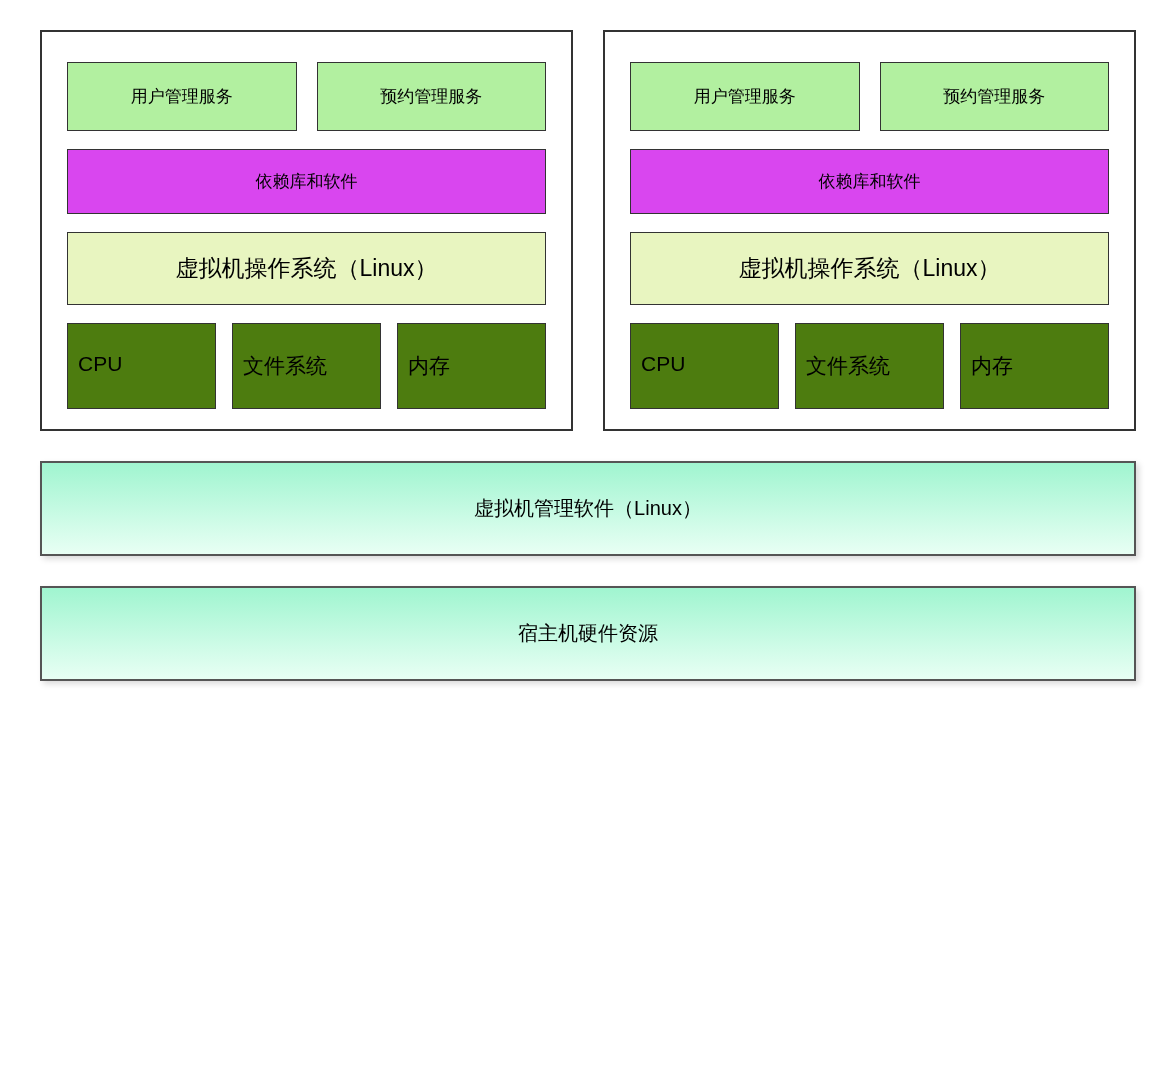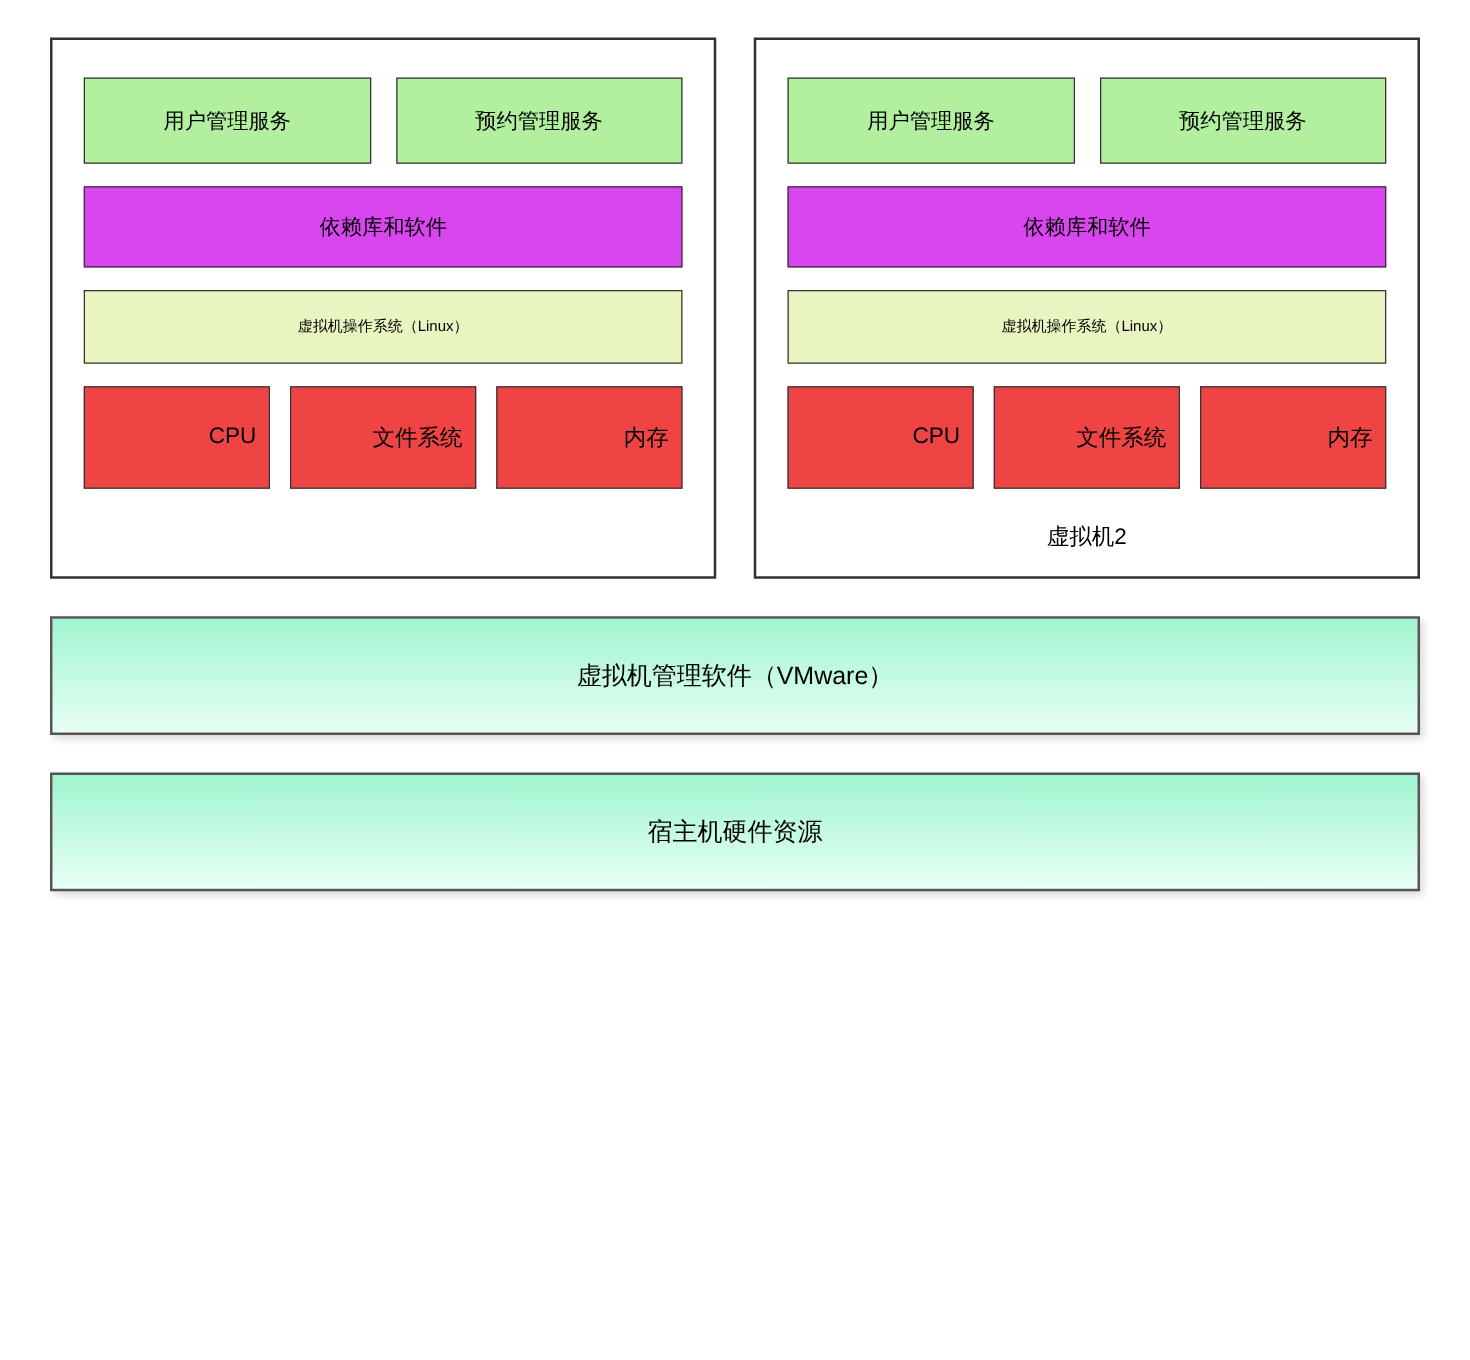--- a/index.html
+++ b/index.html
@@ -74,38 +74,38 @@
       font-size: 17px;
       color: #000;
     }
 
     
     .os-box {
       background: #e8f5c0;
       border: 1.5px solid #333;
       text-align: center;
       padding: 20px 10px;
-      font-size: 12px;
+      font-size: 23px;
       color: #000;
     }
 
     
     .resources-row {
       display: flex;
       flex-direction: row;
       gap: 16px;
     }
 
     .resource-box {
       flex: 1;
-      background: #ef4444;
+      background: #4d7c0f;
       border: 1.5px solid #333;
-      text-align: right;
+      text-align: left;
       padding: 28px 10px;
-      font-size: 18px;
+      font-size: 21px;
       color: #000;
     }
 
     
     .full-bar {
       border: 2px solid #555;
       text-align: center;
       padding: 32px 10px;
       font-size: 20px;
       color: #000;
@@ -167,29 +167,26 @@
         <div class="resource-box">
           <span>CPU</span>
         </div>
         <div class="resource-box">
           <span>文件系统</span>
         </div>
         <div class="resource-box">
           <span>内存</span>
         </div>
       </div>
-      <div class="vm-label">
-        <span>虚拟机2</span>
-      </div>
     </div>
 
   </div>
 
   <div class="full-bar">
-    <span>虚拟机管理软件（VMware）</span>
+    <span>虚拟机管理软件（Linux）</span>
   </div>
 
 
   <div class="full-bar">
     <span>宿主机硬件资源</span>
   </div>
 
 </div>
 
 </body></html>

